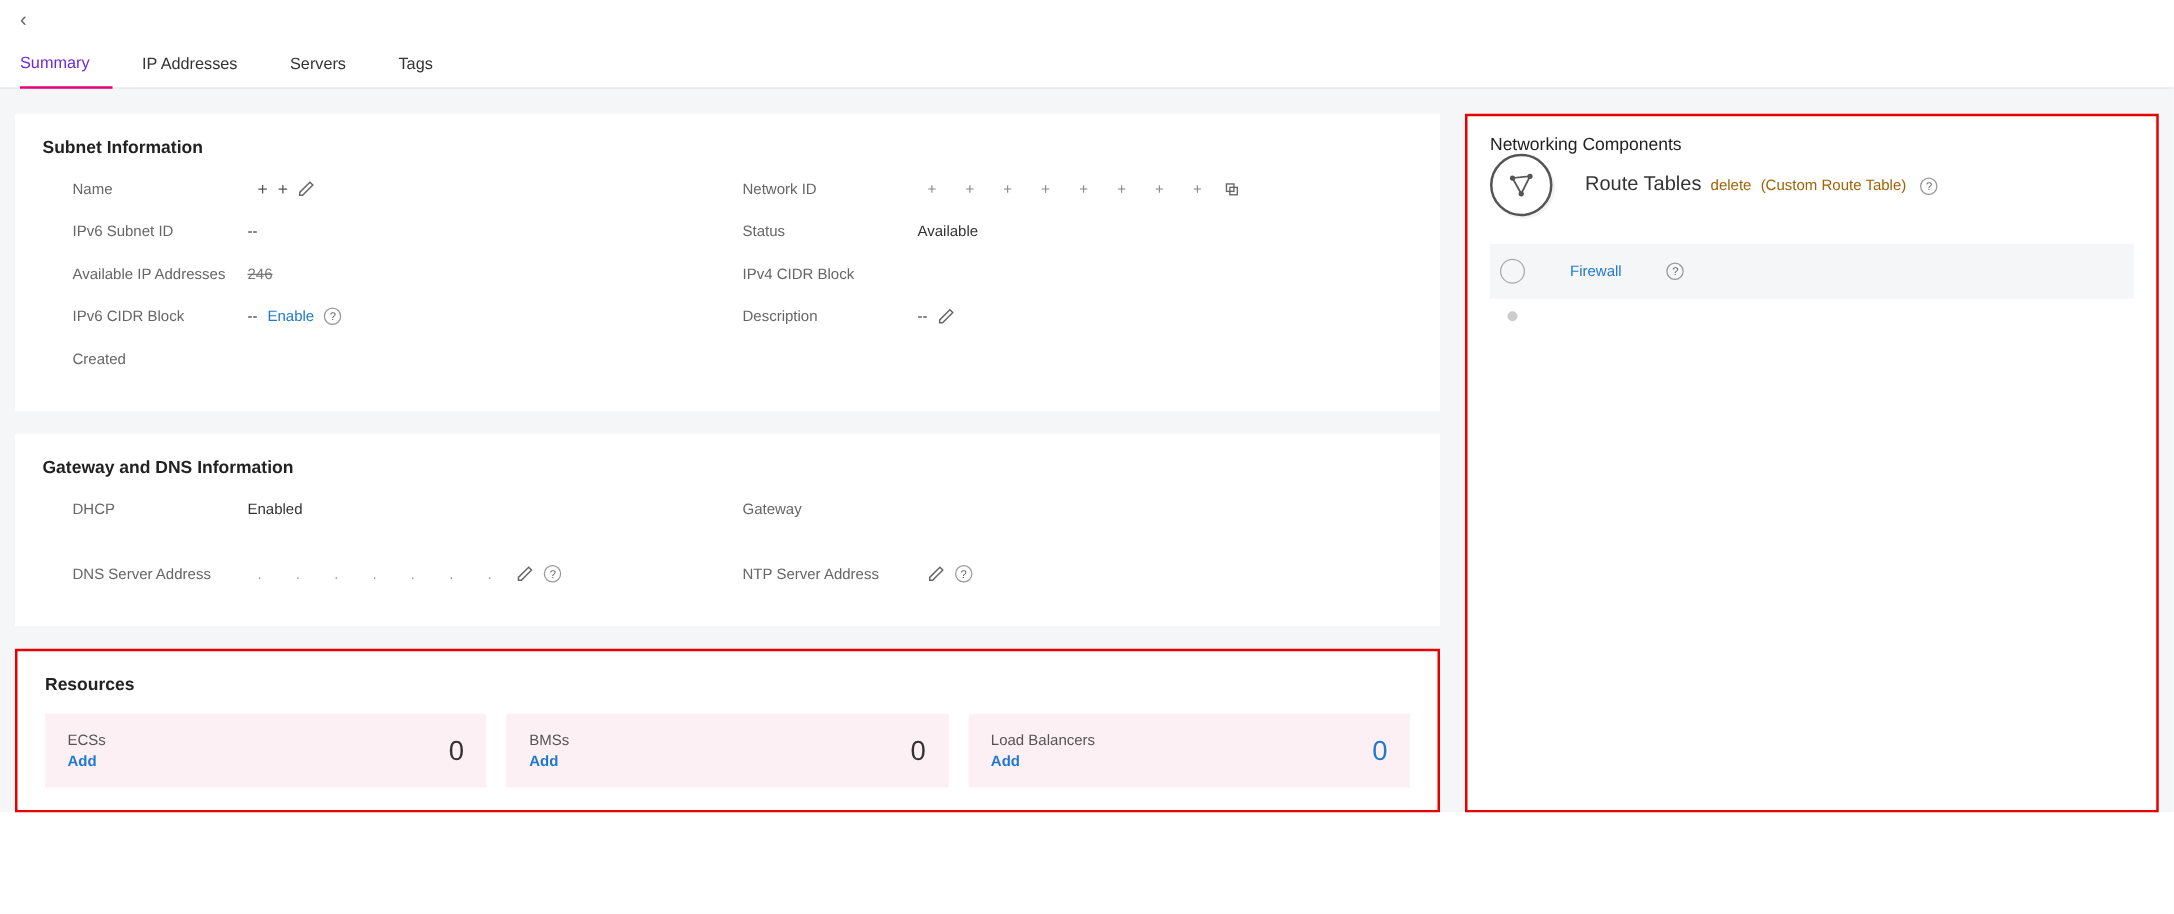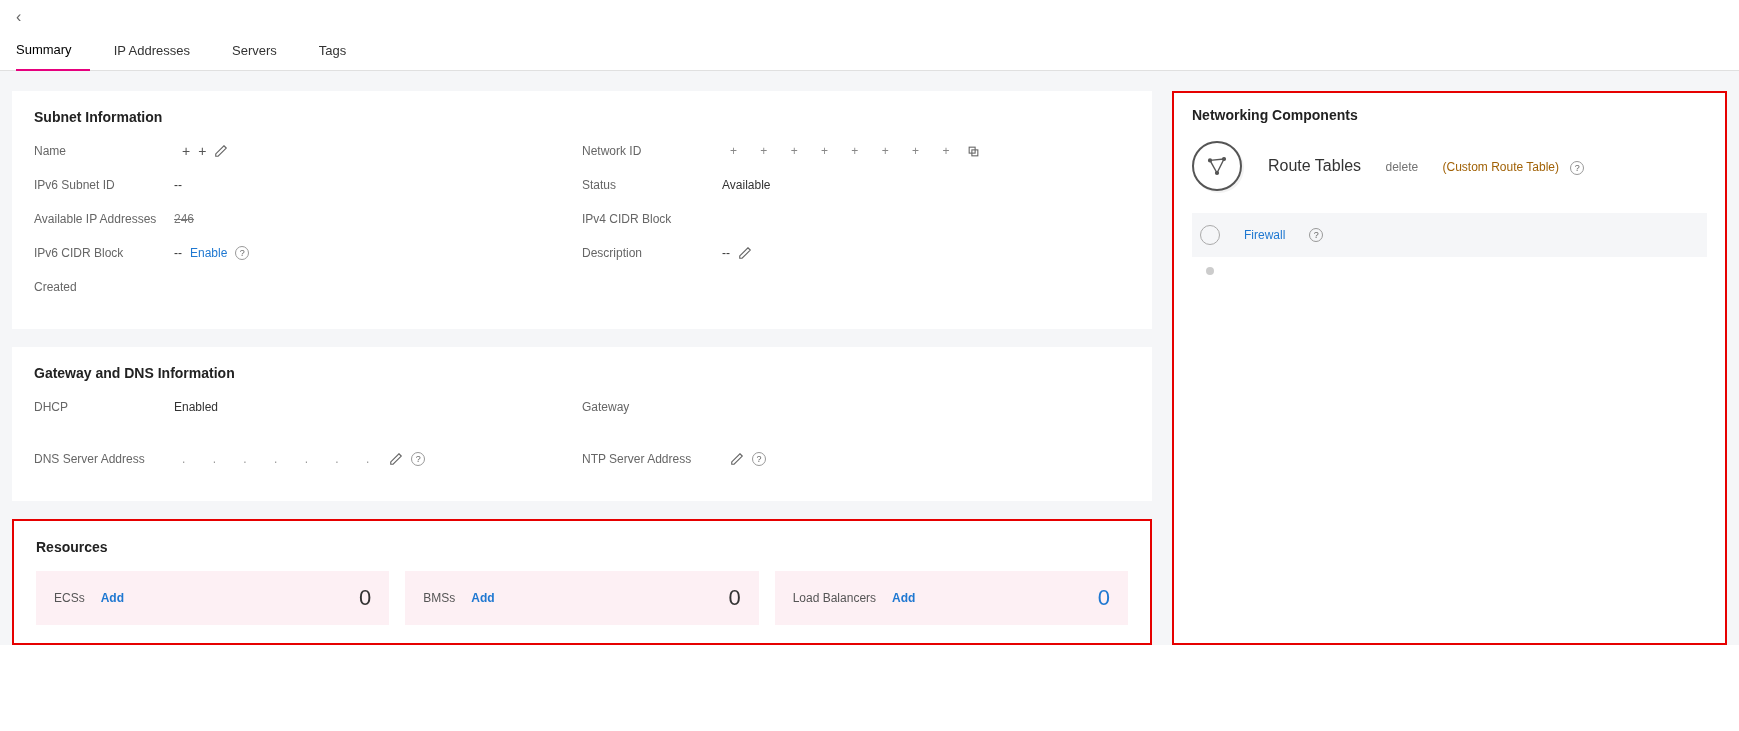--- a/index.html
+++ b/index.html
@@ -29,21 +29,21 @@
     padding: 0 16px;
   }
   .tab {
     padding: 12px 18px 12px 0;
     margin-right: 24px;
     color: #333;
     cursor: pointer;
     font-size: 13px;
   }
   .tab.active {
-    color: #000000;
+    color: #6d28d9;
     border-bottom: 2px solid #e6007e;
     margin-bottom: -1px;
   }
   .content-wrap {
     display: flex;
     padding: 20px 12px 0 12px;
     background: #f5f6f8;
     gap: 20px;
   }
   .left-col {
@@ -69,20 +69,21 @@
     color: #222;
   }
   .field-row {
     display: flex;
     align-items: center;
     margin-bottom: 14px;
     min-height: 20px;
   }
   .subnet-grid {
     display: flex;
+    margin-left: 24px;
   }
   .subnet-col {
     flex: 0 0 50%;
   }
   .field-label {
     flex: 0 0 140px;
     color: #666;
     font-size: 12px;
   }
   .field-value {
@@ -127,57 +128,56 @@
     margin-top: 10px;
   }
   .resource-tile {
     flex: 1;
     background: #fdf0f4;
     padding: 14px 18px;
     display: flex;
     justify-content: space-between;
     align-items: center;
   }
-  .tile-left { display: flex; flex-direction: row; gap: 16px; }
+  .tile-left { display: flex; flex-direction: column; gap: 3px; }
   .tile-name { color: #555; font-size: 12px; }
   .tile-add { color: #1f78d1; font-size: 12px; cursor: pointer; font-weight: bold; }
   .tile-count { font-size: 22px; color: #333; }
   .tile-count.blue { color: #1f78d1; }
   .net-comp-title {
-    font-weight: bold;
+    font-weight: normal;
     font-size: 14px;
-    margin-bottom: 18px;
     color: #222;
   }
   .route-row {
     display: flex;
     align-items: center;
     gap: 26px;
     padding-bottom: 22px;
   }
   .route-icon {
     width: 50px; height: 50px;
     border: 2px solid #555;
     border-radius: 50%;
     display: flex;
     align-items: center;
     justify-content: center;
     color: #555;
     background:#fff;
     box-shadow: 2px 2px 0 rgba(0,0,0,.05);
   }
   .route-text { font-size: 16px; color: #333; }
-  .route-link { color: #737373; margin: 0 21px; cursor: pointer; }
+  .route-link { color: #a16207; margin: 0 4px; cursor: pointer; }
   .route-sub { color: #a16207; }
   .firewall-row {
     background: #f5f6f8;
     padding: 12px 8px;
     display: flex;
     align-items: center;
-    gap: 24px;
+    gap: 36px;
   }
   .firewall-icon {
     width: 20px; height: 20px; border:1px solid #aaa; border-radius:50%;
   }
   .firewall-link { color: #1f78d1; cursor: pointer; }
   .firewall-item2 {
     padding: 10px 8px;
     display: flex;
     align-items: center;
     gap: 20px;

